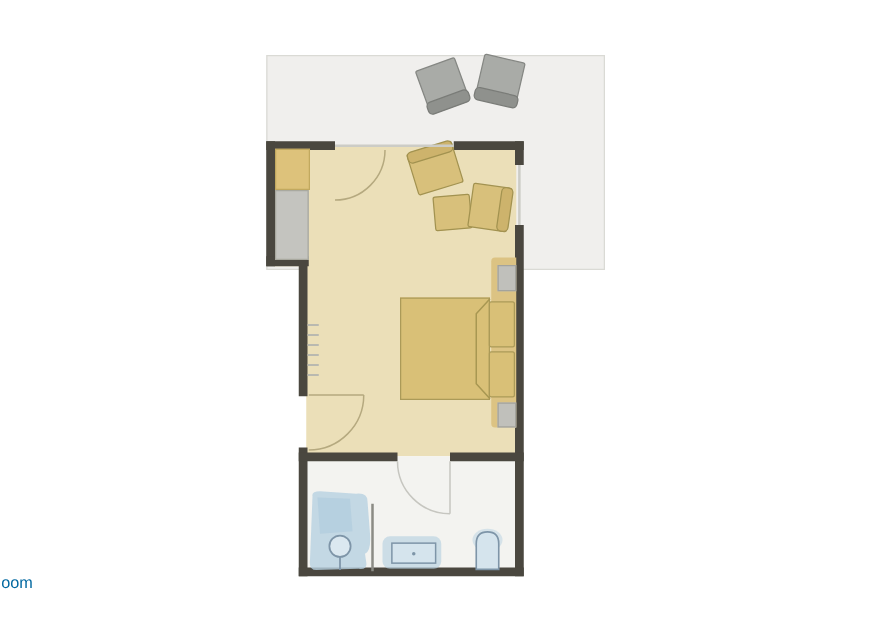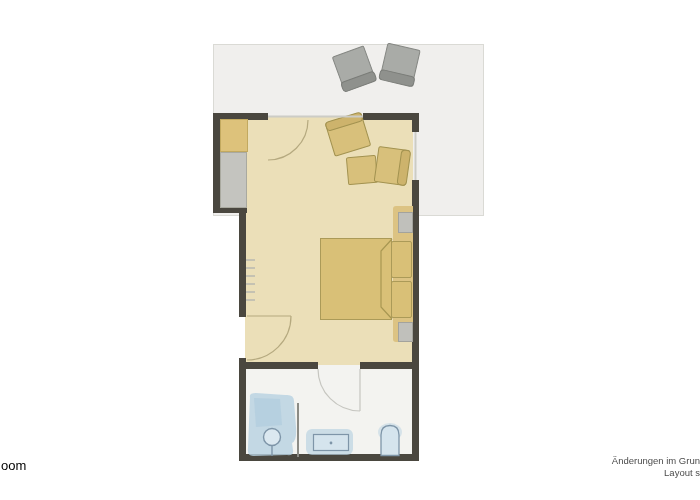--- a/index.html
+++ b/index.html
@@ -44,21 +44,21 @@
   .back-top{position:absolute;left:-1px;right:-1px;top:-2px;height:8px;background:#cdb36c;border:1px solid #a29250;border-radius:4px;}
   .back-right{position:absolute;top:-1px;bottom:-1px;right:-2px;width:8px;background:#cdb36c;border:1px solid #a29250;border-radius:4px;}
   
   .tchair{background:#a9aba7;border:1px solid #858783;box-sizing:border-box;border-radius:2px;}
   .tchair1{left:337px;top:50px;width:34px;height:37px;transform:rotate(-20deg);}
   .tchair2{left:383px;top:46px;width:34px;height:37px;transform:rotate(13deg);}
   .tback{position:absolute;left:-2px;right:-2px;bottom:-2px;height:9px;background:#8f918d;border:1px solid #7a7c78;border-radius:4px;}
   
   #overlay{position:absolute;left:0;top:0;width:700px;height:500px;pointer-events:none;}
   
-  .left-label{left:1px;top:458px;font-size:13px;color:#000000;}
+  .left-label{left:1px;top:458px;font-size:13px;color:#0369a1;}
   .footer{right:0;top:455px;text-align:right;font-size:9.5px;line-height:11.5px;color:#4c4c4c;white-space:nowrap;}
 </style>
 </head>
 <body>
 
 <div id="canvas">
 
   <div class="abs terrace"></div>
   <div class="abs tchair tchair1">
     <div class="tback"></div>
@@ -120,18 +120,14 @@
 
     <rect x="306" y="429" width="47" height="26" rx="6" fill="#b7d1e1" opacity="0.65"></rect>
     <rect x="313.5" y="434.5" width="35" height="16" fill="#d5e4ed" stroke="#7e95a8" stroke-width="1.2"></rect>
     <circle cx="331" cy="443" r="1.4" fill="#7e95a8"></circle>
 
     <ellipse cx="390" cy="432" rx="12" ry="9" fill="#b7d1e1" opacity="0.5"></ellipse>
     <path d="M381,455.5 L381,435 Q381,425.5 390,425.5 Q399,425.5 399,435 L399,455.5 Z" fill="#d5e4ed" stroke="#7e95a8" stroke-width="1.3"></path>
   </svg>
 
   <div class="abs left-label">oom</div>
-  <div class="abs footer">
-    <div>Änderungen im Grun</div>
-    <div>Layout s</div>
-  </div>
 
 </div>
 
 </body></html>

